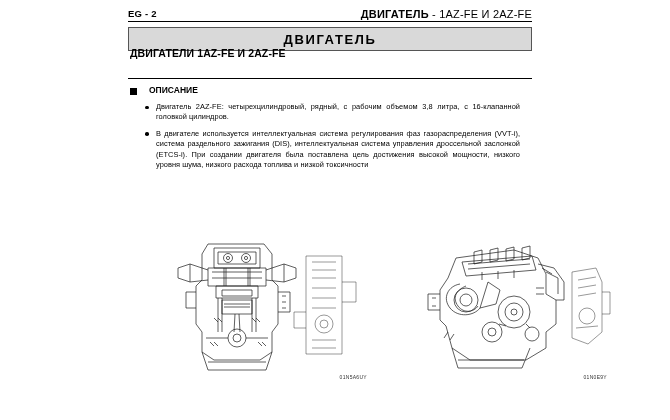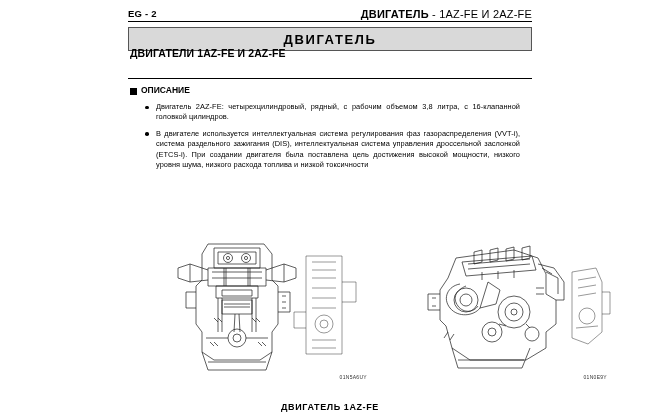--- a/index.html
+++ b/index.html
@@ -96,21 +96,21 @@
   }
   
   .sub-heading {
     position: absolute;
     top: 85px;
     left: 130px;
     font-size: 8.5px;
     font-weight: bold;
     display: flex;
     align-items: flex-end;
-    gap: 4px;
+    gap: 12px;
   }
   .sub-marker {
     display: inline-block;
     width: 7px;
     height: 7px;
     background: #000000;
   }
   
   .bullets {
     position: absolute;
@@ -319,15 +319,14 @@
           <circle cx="191" cy="88" r="8"></circle>
           <path d="M180 100 L202 98"></path>
           <path d="M206 64 L214 64 L214 86 L206 86"></path>
         </g>
       </svg>
       <div class="fig-caption">01N0E9Y</div>
     </div>
 
   </div>
 
-  <div class="footer">ДВИГАТЕЛЬ 1AZ-FE</div>
 
 </div>
 
 </body></html>

